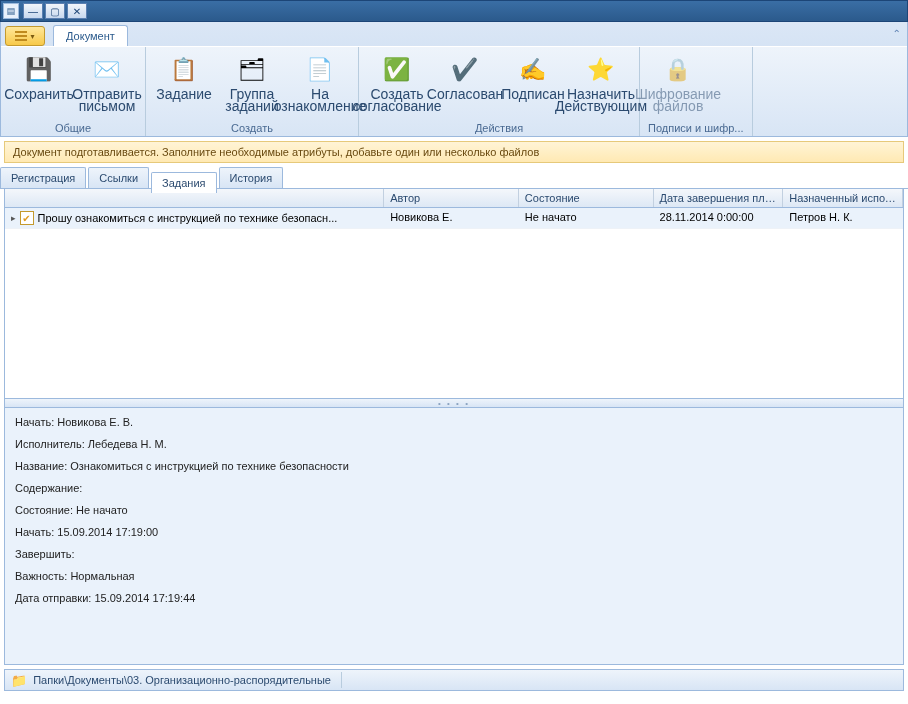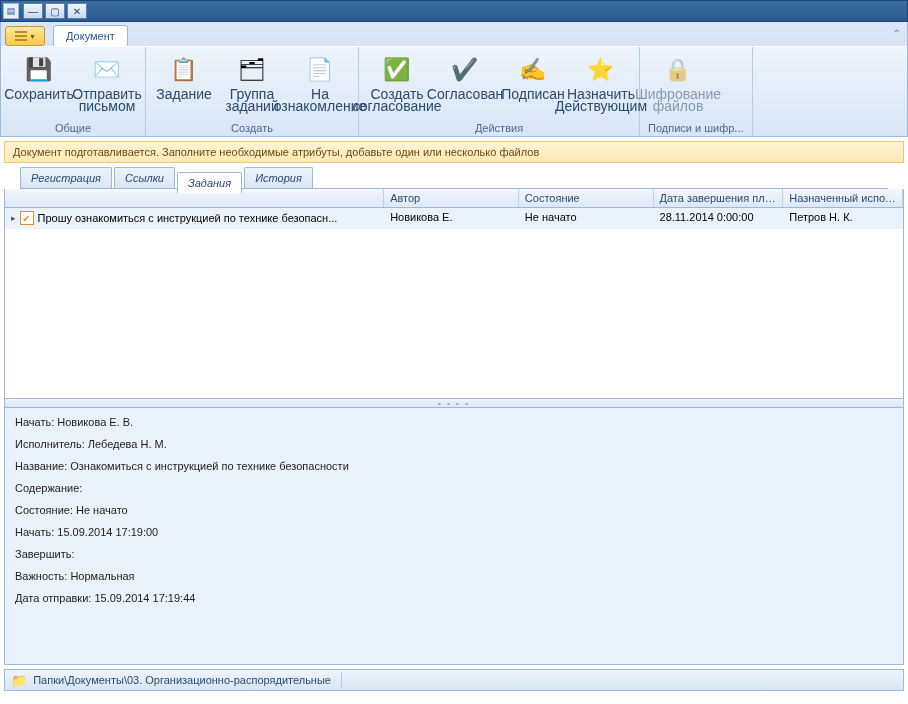--- a/index.html
+++ b/index.html
@@ -27,21 +27,21 @@
 .ribbon-btn { display: flex; flex-direction: column; align-items: center; width: 60px; text-align: center; cursor: pointer; padding: 2px; border: 1px solid transparent; border-radius: 3px; }
 .ribbon-btn.disabled { opacity: 0.5; cursor: default; }
 .ribbon-btn .icon { width: 32px; height: 32px; display: flex; align-items: center; justify-content: center; font-size: 22px; margin-bottom: 2px; }
 .ribbon-btn .label { font-size: 14px; line-height: 12px; color: #2b4a6f; }
 .ribbon-group .group-label { text-align: center; font-size: 11px; color: #4a6a92; padding-top: 2px; }
 
 
 .infobar { background: linear-gradient(#fff4d6, #ffe9b3); border: 1px solid #e6c97a; margin: 4px; padding: 4px 8px; font-size: 11px; color: #6a4a10; }
 
 
-.subtabs { display: flex; margin: 0 20px; border-bottom: 1px solid #9cb9dd; font-style: italic; }
+.subtabs { display: flex; margin: 0 0; border-bottom: 1px solid #9cb9dd; }
 .subtab { padding: 4px 10px; border: 1px solid #9cb9dd; border-bottom: none; margin-right: 2px; background: linear-gradient(#eef4fb, #d8e5f5); cursor: pointer; font-size: 11px; color: #2b4a6f; border-radius: 2px 2px 0 0; }
 .subtab.active { background: #fff; position: relative; top: 5px; }
 
 
 .grid-area { margin: 0 4px; border: 1px solid #9cb9dd; border-top: none; display: flex; flex-direction: column; height: 210px; }
 .grid-header { display: flex; background: linear-gradient(#f4f7fb, #dde8f5); border-bottom: 1px solid #9cb9dd; }
 .grid-header .cell { padding: 3px 6px; border-right: 1px solid #c2d0e0; font-size: 11px; color: #2b4a6f; overflow: hidden; white-space: nowrap; text-overflow: ellipsis; }
 .grid-body { flex: 1; overflow: auto; background: #fff; }
 .grid-row { display: flex; border-bottom: 1px solid #eef2f7; background: #eaf2fb; }
 .grid-row .cell { padding: 3px 6px; font-size: 11px; overflow: hidden; white-space: nowrap; text-overflow: ellipsis; }

